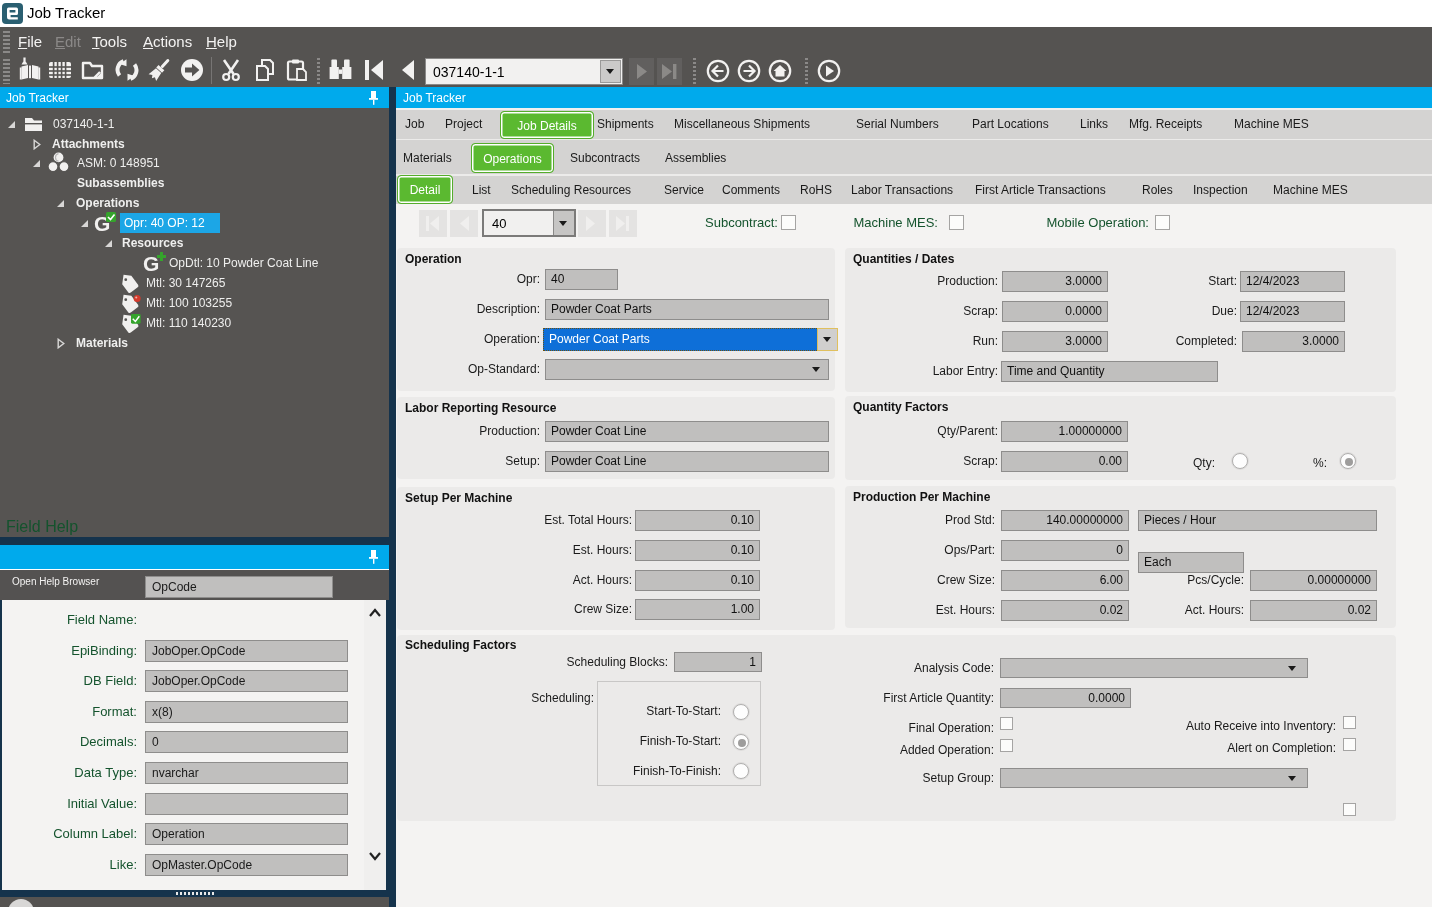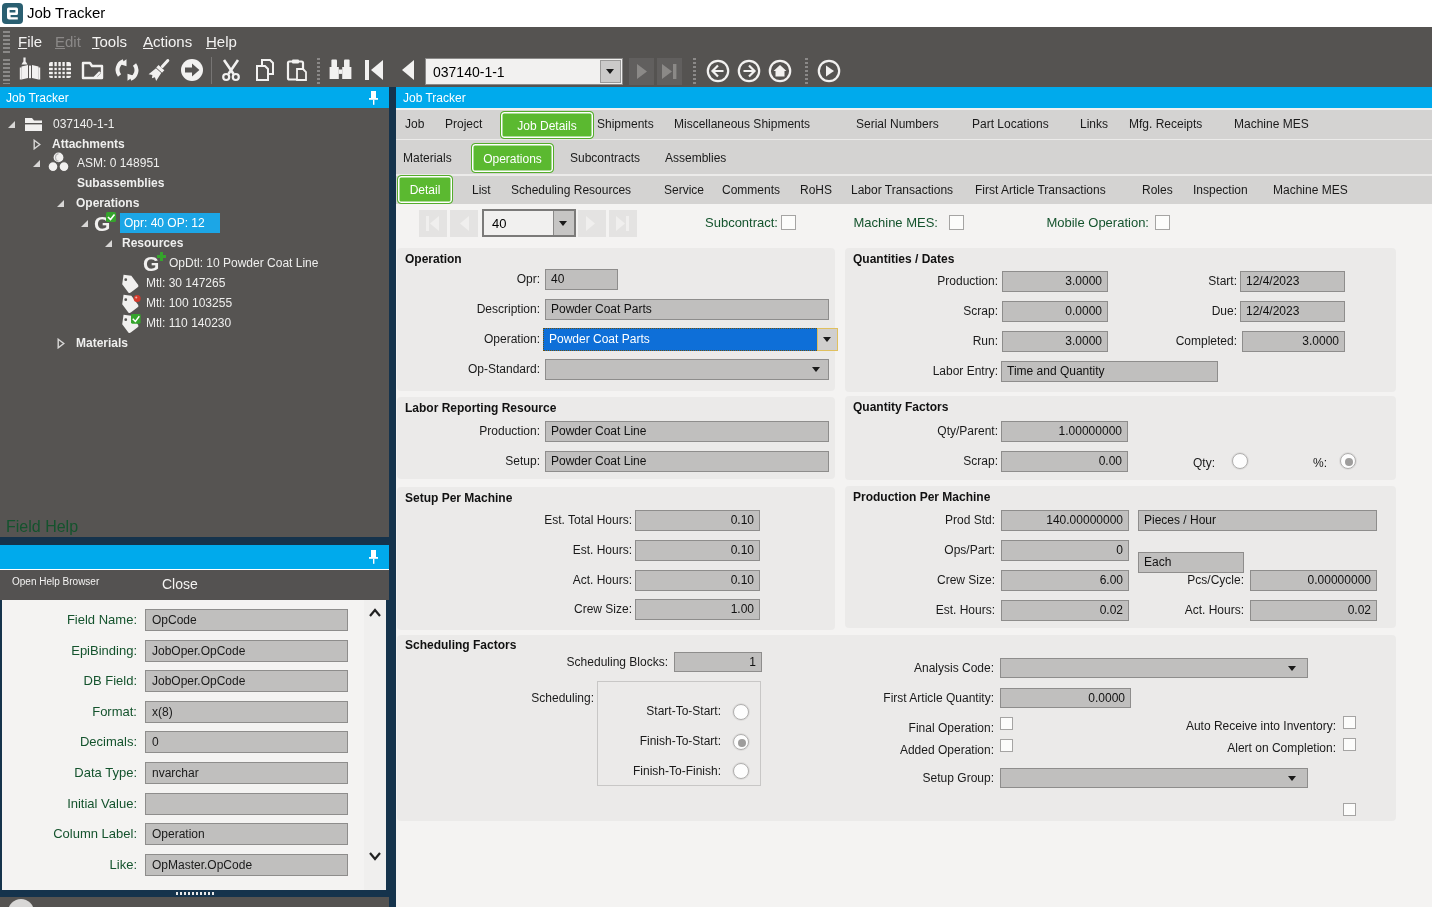--- a/index.html
+++ b/index.html
@@ -254,21 +254,21 @@
         <rect x="5" y="8.8" width="1.4" height="5"></rect>
       </g>
 </svg>
 <div class="abs" style="left:0;top:569px;width:389px;height:1px;background:#fff"></div>
 <div class="abs" style="left:0;top:570px;width:389px;height:30px;background:#545251"></div>
 <div class="abs" style="left:12px;top:576px;font-size:10px;color:#f4f3f2">Open Help Browser</div>
 <div class="abs" style="left:162px;top:576px;font-size:14px;color:#f4f3f2">Close</div>
 <div class="abs" style="left:0;top:600px;width:389px;height:290px;background:#f4f3f2;border-left:2px solid #15334c;border-right:3px solid #15334c"></div>
 
 <div class="hlb" style="right:1295px;top:609px">Field Name:</div>
-    <div class="hin" style="left:145px;top:609px;width:203px">OpCode</div>
+    <div class="hin" style="left:145px;top:576px;width:188px">OpCode</div>
     <div class="hlb" style="right:1295px;top:640px">EpiBinding:</div>
     <div class="hin" style="left:145px;top:640px;width:203px">JobOper.OpCode</div>
     <div class="hlb" style="right:1295px;top:670px">DB Field:</div>
     <div class="hin" style="left:145px;top:670px;width:203px">JobOper.OpCode</div>
     <div class="hlb" style="right:1295px;top:701px">Format:</div>
     <div class="hin" style="left:145px;top:701px;width:203px">x(8)</div>
     <div class="hlb" style="right:1295px;top:731px">Decimals:</div>
     <div class="hin" style="left:145px;top:731px;width:203px">0</div>
     <div class="hlb" style="right:1295px;top:762px">Data Type:</div>
     <div class="hin" style="left:145px;top:762px;width:203px">nvarchar</div>

